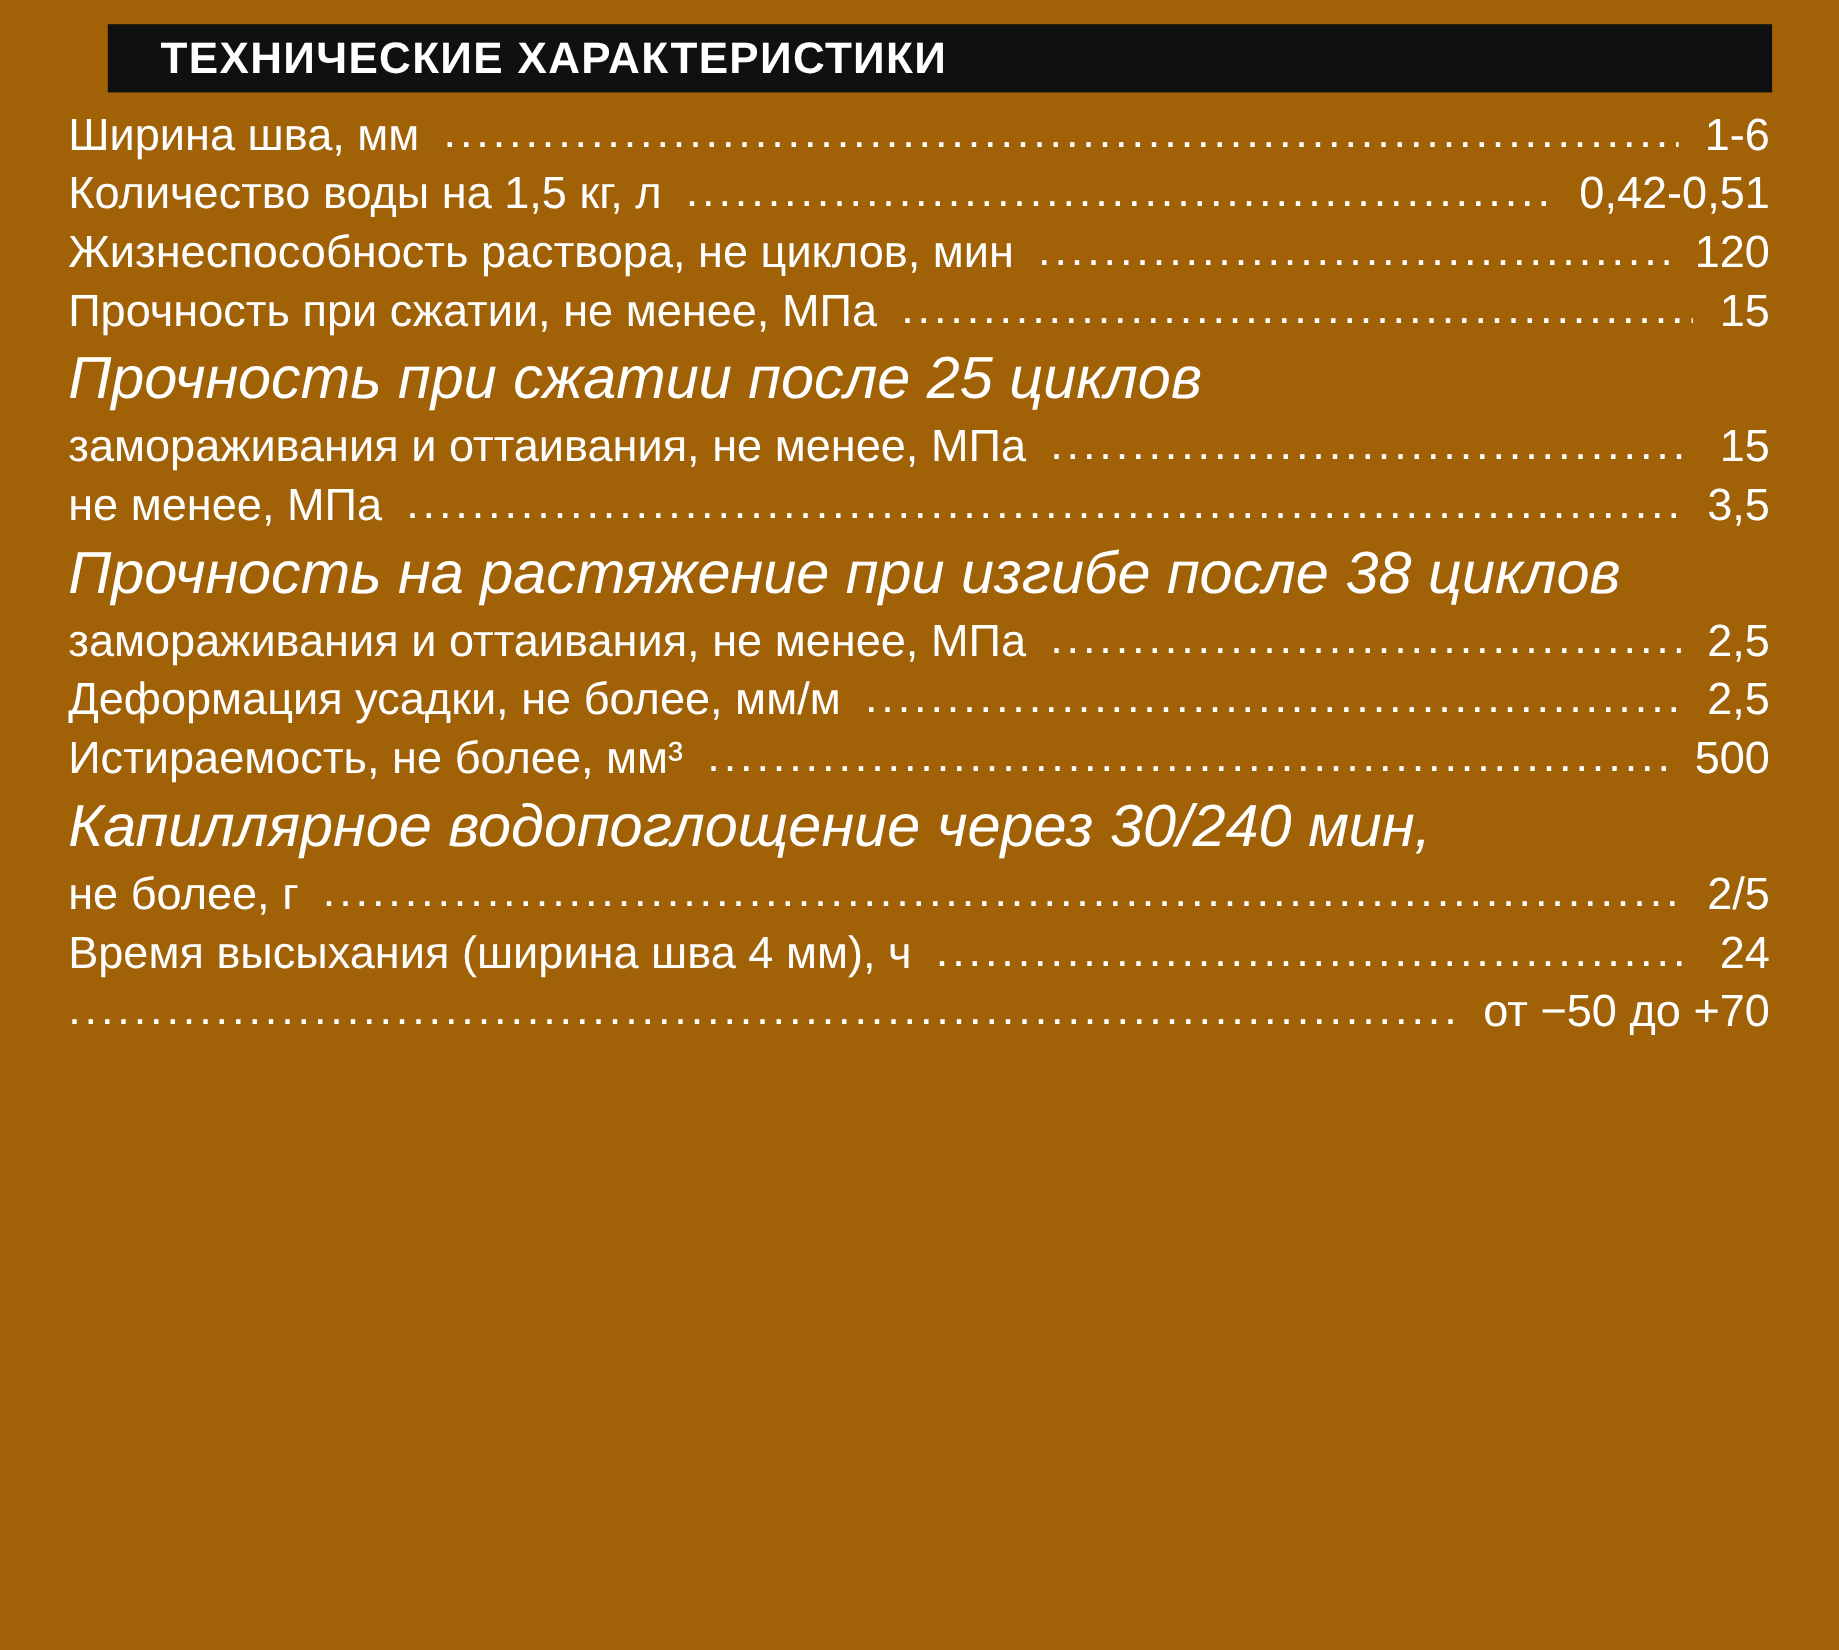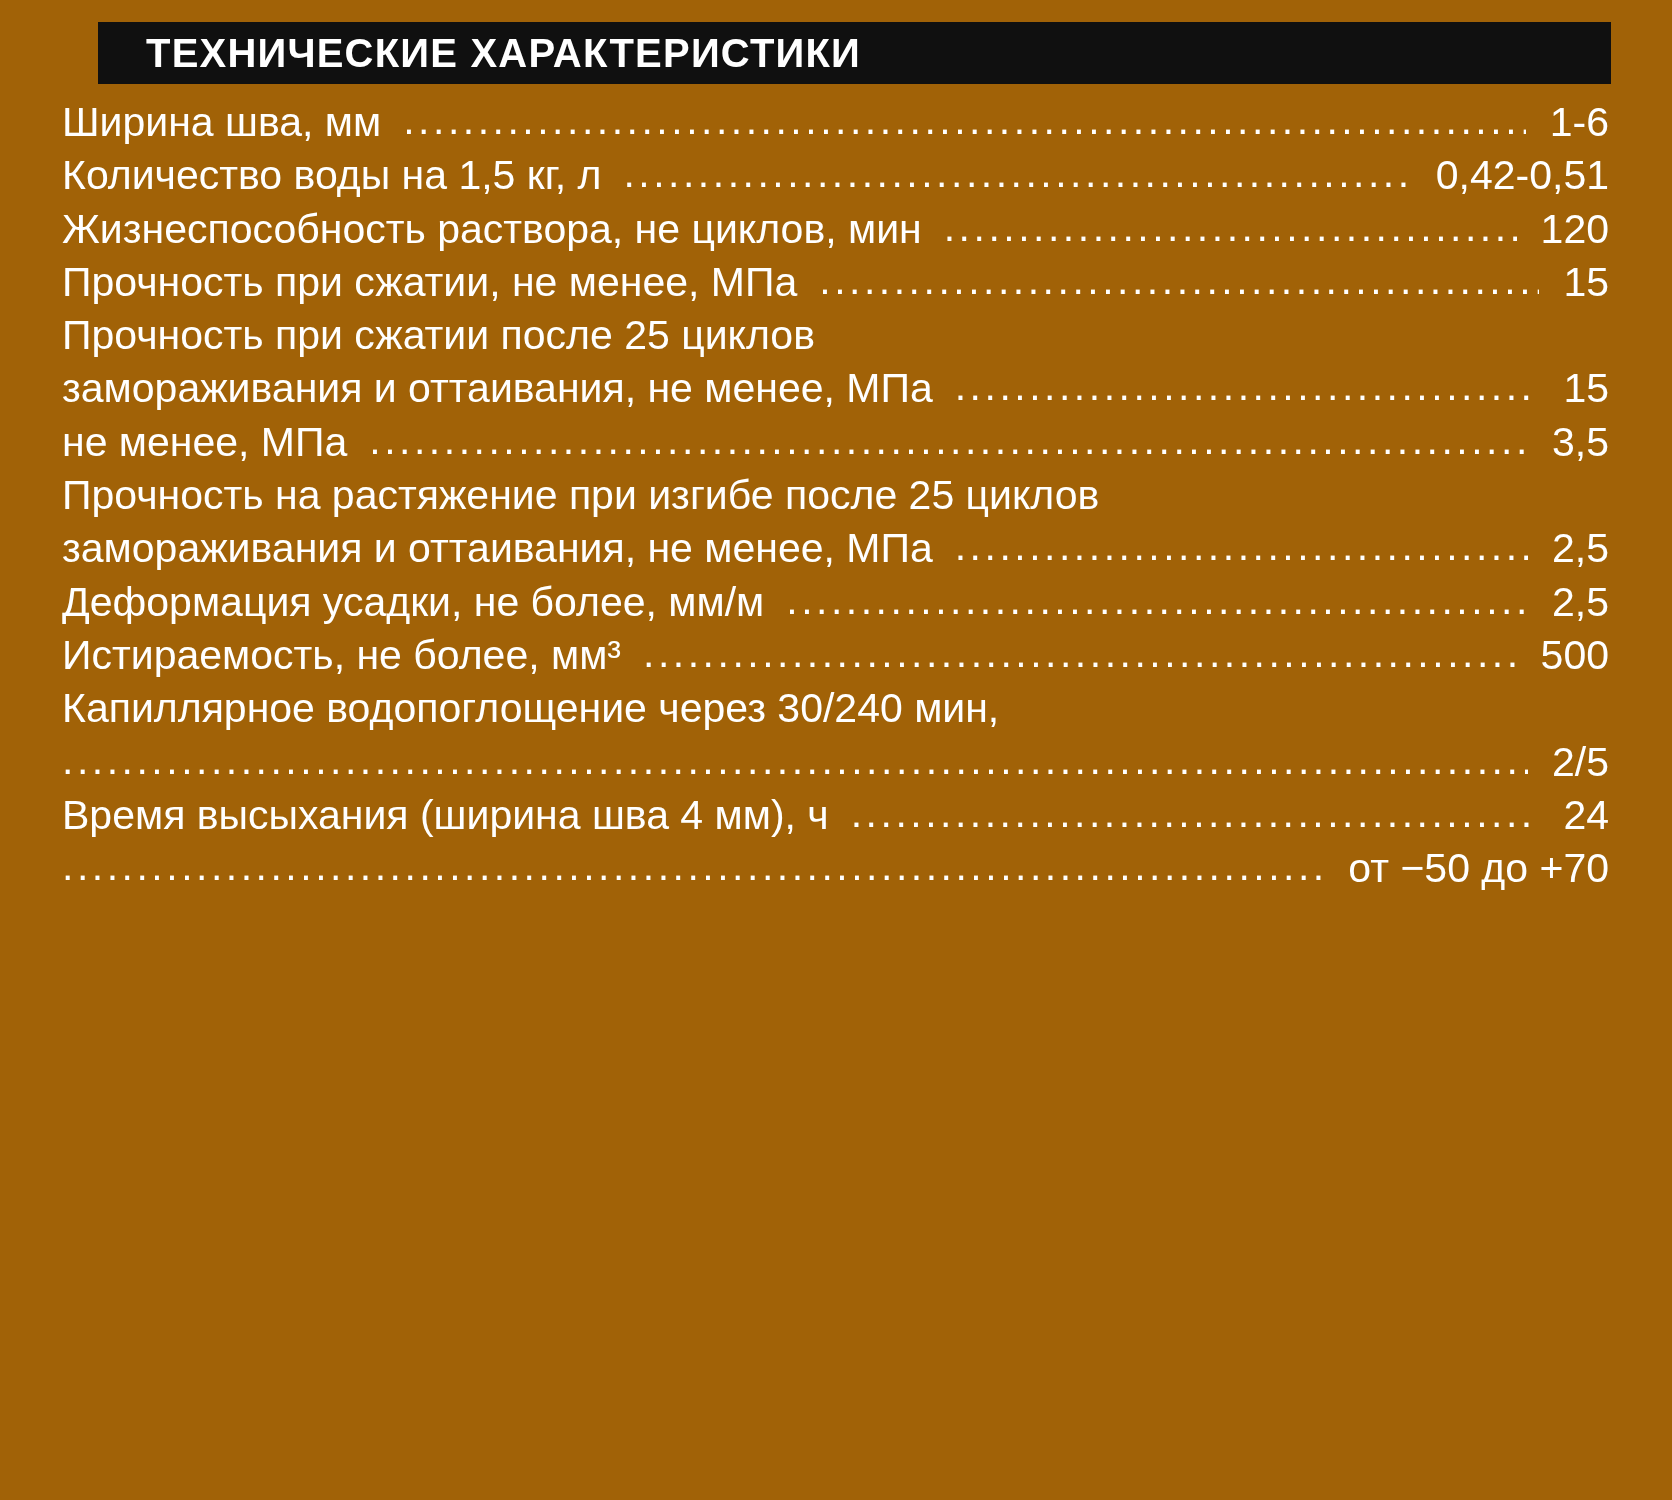--- a/index.html
+++ b/index.html
@@ -76,23 +76,24 @@
     top: -2px;
   }
   .value {
     flex: 0 0 auto;
     padding-left: 12px;
     text-align: right;
   }
   
   .cont-line {
     color: #ffffff;
-    font-size: 41px;
+    font-size: 54px;
     line-height: 1.30;
     white-space: nowrap;
+    font-style: italic;
   }
 </style>
 </head>
 <body>
 
 <div class="sheet">
 
   <div class="header-bar">
     <div class="header-title">ТЕХНИЧЕСКИЕ ХАРАКТЕРИСТИКИ</div>
   </div>
@@ -142,21 +143,21 @@
 
     <div class="spec-row">
       <div class="row-inner">
         <span class="label">не менее, МПа</span>
         <span class="dots">........................................................................................................</span>
         <span class="value">3,5</span>
       </div>
     </div>
 
     <div class="spec-row">
-      <div class="cont-line">Прочность на растяжение при изгибе после 25 циклов</div>
+      <div class="cont-line">Прочность на растяжение при изгибе после 38 циклов</div>
       <div class="row-inner">
         <span class="label">замораживания и оттаивания, не менее, МПа</span>
         <span class="dots">........................................................................................................</span>
         <span class="value">2,5</span>
       </div>
     </div>
 
     <div class="spec-row">
       <div class="row-inner">
         <span class="label">Деформация усадки, не более, мм/м</span>
@@ -169,20 +170,21 @@
       <div class="row-inner">
         <span class="label">Истираемость, не более, мм³</span>
         <span class="dots">........................................................................................................</span>
         <span class="value">500</span>
       </div>
     </div>
 
     <div class="spec-row">
       <div class="cont-line">Капиллярное водопоглощение через 30/240 мин,</div>
       <div class="row-inner">
+        <span class="label">не более, г</span>
         <span class="dots">........................................................................................................</span>
         <span class="value">2/5</span>
       </div>
     </div>
 
     <div class="spec-row">
       <div class="row-inner">
         <span class="label">Время высыхания (ширина шва 4 мм), ч</span>
         <span class="dots">........................................................................................................</span>
         <span class="value">24</span>

